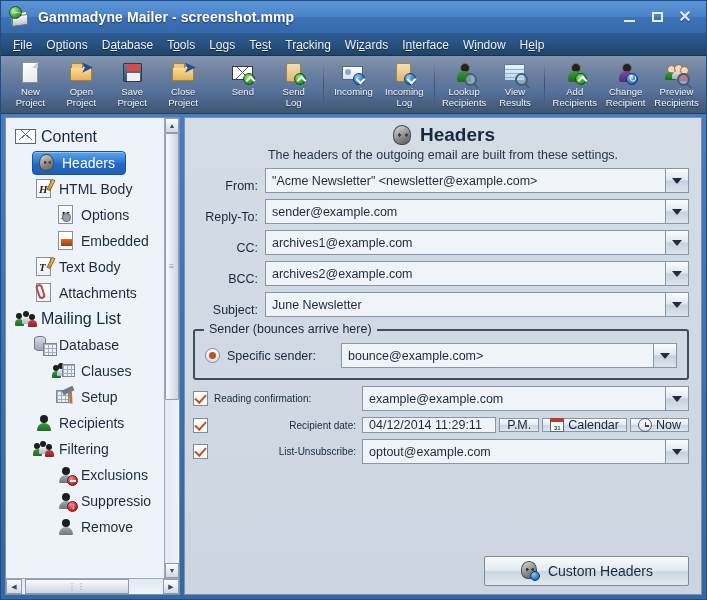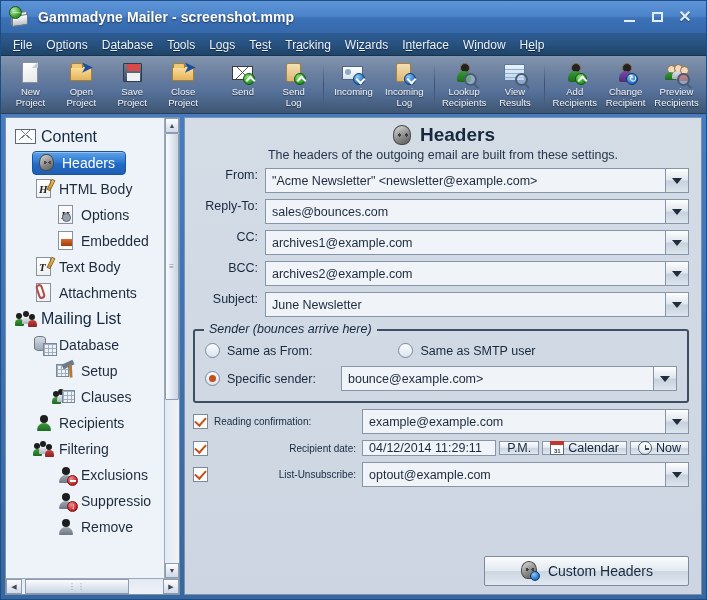--- a/index.html
+++ b/index.html
@@ -199,21 +199,21 @@
   .ph-ico{width:22px;height:22px;position:relative;}
   .ph-ico .hd{position:absolute;left:2px;top:1px;width:18px;height:20px;border-radius:48% 48% 42% 42%;
      background:linear-gradient(150deg,#dcdcdc,#8d8d8d 55%,#5a5a5a);border:1px solid #4a4a4a;}
   .ph-ico .hd:after{content:"";position:absolute;left:3px;top:6px;width:12px;height:6px;
      background:radial-gradient(circle at 22% 50%,#3f3f3f 0 1.6px,transparent 1.7px),
                 radial-gradient(circle at 78% 50%,#3f3f3f 0 1.6px,transparent 1.7px);}
   .ph-title{font-size:19px;font-weight:bold;color:#16293f;}
   .ph-sub{text-align:center;font-size:12.5px;color:#24364b;margin-top:2px;}
 
   .form{padding:6px 12px 0 8px;}
-  .frow{display:flex;align-items:flex-start;margin-bottom:6px;}
+  .frow{display:flex;align-items:flex-end;margin-bottom:6px;}
   .flab{width:72px;flex:0 0 72px;text-align:right;padding-right:7px;font-size:12.5px;color:#16293f;}
   .combo{flex:1;display:flex;min-width:0;height:25px;}
   .cinput{
     flex:1;min-width:0;background:#f0f3f7;border:1px solid #8795a8;border-right:0;
     display:flex;align-items:center;padding:0 6px;font-size:12.5px;color:#1c2b3d;
     white-space:nowrap;overflow:hidden;
   }
   .cbtn{
     width:24px;flex:0 0 24px;border:1px solid #8795a8;
     background:linear-gradient(180deg,#fdfefe 0%,#dfe6ee 48%,#c6d1de 52%,#dde5ed 100%);
@@ -221,21 +221,21 @@
   }
   .cbtn .car{width:0;height:0;border-left:5px solid transparent;border-right:5px solid transparent;border-top:6px solid #1f2d3d;}
 
   
   .groupbox{
     position:relative;margin:6px 12px 4px 8px;border:2px solid #3e4f63;border-radius:3px;
     padding:12px 10px 10px 10px;
   }
   .gb-title{
     position:absolute;top:-9px;left:9px;background:#d2dae5;padding:0 5px;
-    font-size:12.5px;color:#16293f;font-style:italic;
+    font-size:12.5px;color:#16293f;
   }
   .radio-row{display:flex;align-items:center;margin-bottom:8px;}
   .radio{
     width:15px;height:15px;flex:0 0 15px;border-radius:50%;
     background:linear-gradient(180deg,#fbfcfd,#dde4ec);border:1px solid #7b8a9d;margin-right:7px;
     display:flex;align-items:center;justify-content:center;
   }
   .radio.on:after{content:"";width:7px;height:7px;border-radius:50%;background:#c4511a;}
   .rlab{font-size:12.5px;color:#16293f;white-space:nowrap;}
 
@@ -490,34 +490,34 @@
               <span class="t-lab">Mailing List</span>
             </div>
             <div class="tree-row ind1">
               <span class="t-ico">
                 <span class="ti-db"></span>
               </span>
               <span class="t-lab">Database</span>
             </div>
             <div class="tree-row ind2">
               <span class="t-ico">
-                <span class="ti-table" style="left:2px"></span>
-                <span class="ti-hammer" style="left:8px"></span>
-              </span>
-              <span class="t-lab">Setup</span>
-            </div>
-            <div class="tree-row ind2">
-              <span class="t-ico">
                 <span class="ti-grp" style="left:-2px">
                   <i style="left:0;top:2px"></i>
                   <i class="w" style="left:5px;top:0"></i>
                 </span>
                 <span class="ti-table"></span>
               </span>
               <span class="t-lab">Clauses</span>
+            </div>
+            <div class="tree-row ind2">
+              <span class="t-ico">
+                <span class="ti-table" style="left:2px"></span>
+                <span class="ti-hammer" style="left:8px"></span>
+              </span>
+              <span class="t-lab">Setup</span>
             </div>
             <div class="tree-row ind1">
               <span class="t-ico">
                 <span class="ti-p1"></span>
               </span>
               <span class="t-lab">Recipients</span>
             </div>
             <div class="tree-row ind1">
               <span class="t-ico">
                 <span class="ti-grp">
@@ -582,21 +582,21 @@
             <div class="combo">
               <div class="cinput">"Acme Newsletter" &lt;newsletter@example.com&gt;</div>
               <div class="cbtn">
                 <span class="car"></span>
               </div>
             </div>
           </div>
           <div class="frow">
             <div class="flab">Reply-To:</div>
             <div class="combo">
-              <div class="cinput">sales@bounces.com</div>
+              <div class="cinput">sender@example.com</div>
               <div class="cbtn">
                 <span class="car"></span>
               </div>
             </div>
           </div>
           <div class="frow">
             <div class="flab">CC:</div>
             <div class="combo">
               <div class="cinput">archives1@example.com</div>
               <div class="cbtn">
@@ -619,27 +619,20 @@
               <div class="cinput">June Newsletter</div>
               <div class="cbtn">
                 <span class="car"></span>
               </div>
             </div>
           </div>
         </div>
 
       <div class="groupbox">
         <div class="gb-title">Sender (bounces arrive here)</div>
-        <div class="radio-row">
-          <div class="radio"></div>
-          <div class="rlab">Same as From:</div>
-          <div style="width:86px"></div>
-          <div class="radio"></div>
-          <div class="rlab">Same as SMTP user</div>
-        </div>
         <div class="radio-row" style="margin-bottom:0">
           <div class="radio on"></div>
           <div class="rlab" style="width:110px">Specific sender:</div>
           <div class="combo" style="margin-left:4px">
             <div class="cinput">bounce@example.com&gt;</div>
             <div class="cbtn">
               <span class="car"></span>
             </div>
           </div>
         </div>

